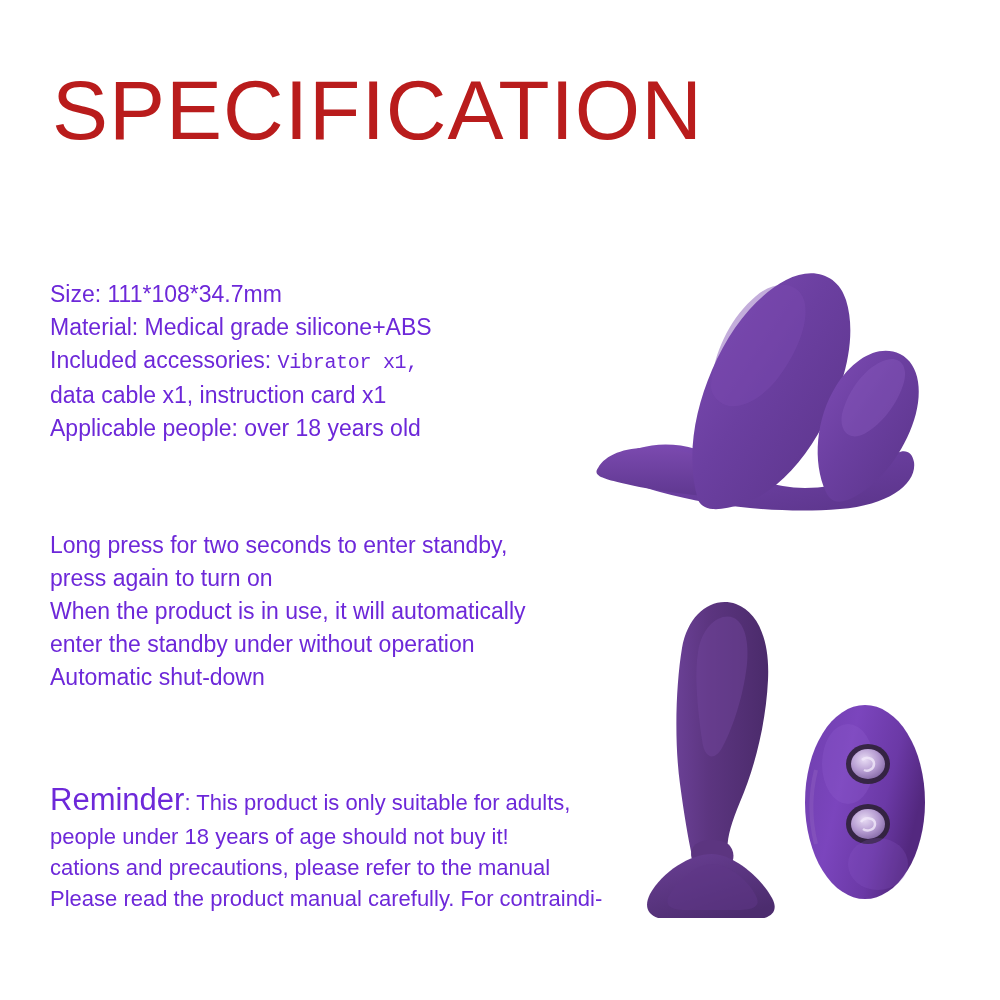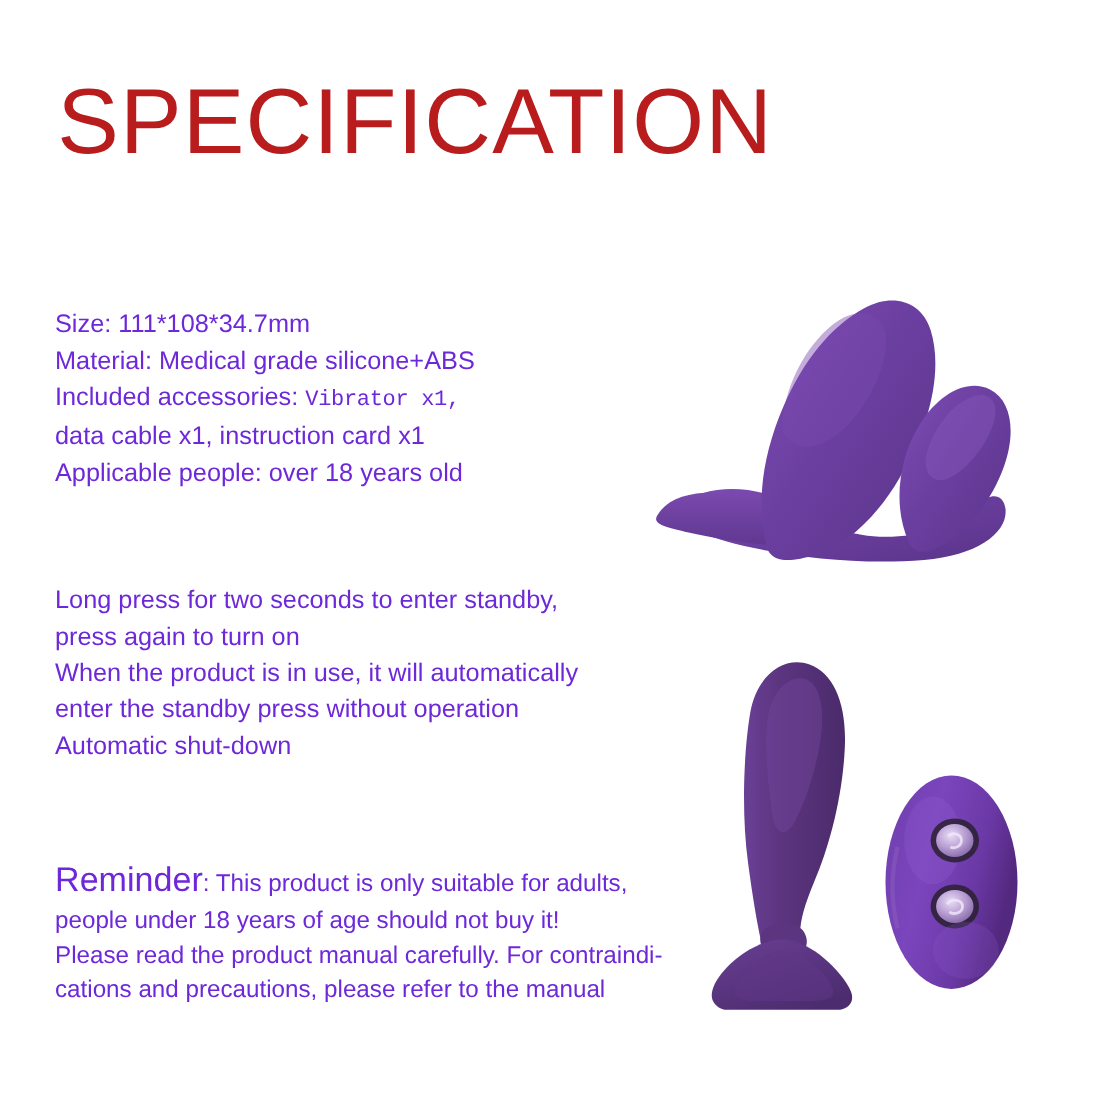--- a/index.html
+++ b/index.html
@@ -100,29 +100,29 @@
     <span class="text-line">Material: Medical grade silicone+ABS</span>
     <span class="text-line"><span>Included accessories:</span><span>&nbsp;</span><span class="alt-font">Vibrator x1,</span></span>
     <span class="text-line">data cable x1, instruction card x1</span>
     <span class="text-line">Applicable people: over 18 years old</span>
   </div>
 
   <div class="text-block usage-block">
     <span class="text-line">Long press for two seconds to enter standby,</span>
     <span class="text-line">press again to turn on</span>
     <span class="text-line">When the product is in use, it will automatically</span>
-    <span class="text-line">enter the standby press without operation</span>
+    <span class="text-line">enter the standby under without operation</span>
     <span class="text-line">Automatic shut-down</span>
   </div>
 
   <div class="text-block reminder-block">
     <span class="reminder-first-line"><span class="reminder-word">Reminder</span><span>: This product is only suitable for adults,</span></span>
     <span class="text-line">people under 18 years of age should not buy it!</span>
+    <span class="text-line">cations and precautions, please refer to the manual</span>
     <span class="text-line">Please read the product manual carefully. For contraindi-</span>
-    <span class="text-line">cations and precautions, please refer to the manual</span>
   </div>
 
   <div class="art device-main">
     <svg width="360" height="320" viewBox="0 0 360 320">
       <defs>
         <linearGradient id="gMain" x1="0" y1="0" x2="1" y2="1">
           <stop offset="0%" stop-color="#7e4cb5"></stop>
           <stop offset="45%" stop-color="#6b3fa0"></stop>
           <stop offset="100%" stop-color="#5a3489"></stop>
         </linearGradient>

